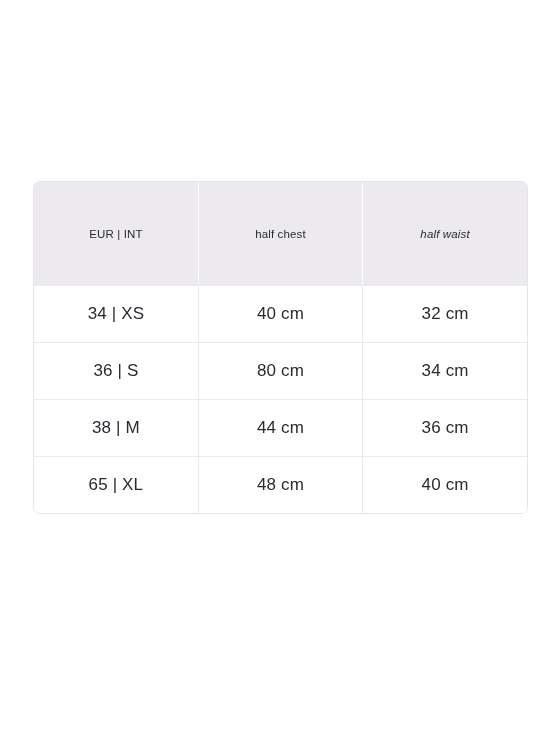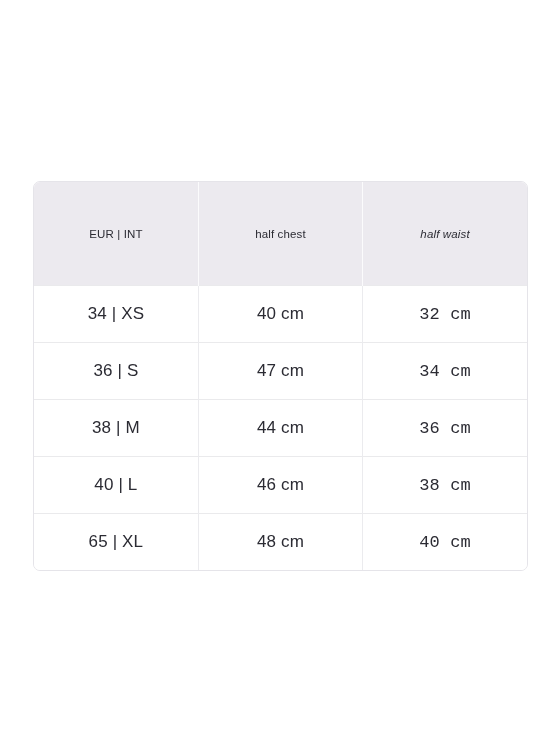--- a/index.html
+++ b/index.html
@@ -66,21 +66,20 @@
 
   
   .chart-table tbody td {
     height: 56px;
     background: #ffffff;
     border-top: 1px solid #eaeaec;
     border-right: 1px solid #ebebee;
   }
   .chart-table tbody td:last-child {
     border-right: none;
-    font-family: Liberation Mono, monospace;
   }
 </style>
 </head>
 <body>
 
 <div class="page">
 
   <div class="size-chart">
     <table class="chart-table">
       <thead>
@@ -91,32 +90,27 @@
         </tr>
       </thead>
       <tbody>
         <tr>
           <td>34 | XS</td>
           <td>40 cm</td>
           <td>32 cm</td>
         </tr>
         <tr>
           <td>36 | S</td>
-          <td>47 cm</td>
+          <td>80 cm</td>
           <td>34 cm</td>
         </tr>
         <tr>
           <td>38 | M</td>
           <td>44 cm</td>
           <td>36 cm</td>
-        </tr>
-        <tr>
-          <td>40 | L</td>
-          <td>46 cm</td>
-          <td>38 cm</td>
         </tr>
         <tr>
           <td>65 | XL</td>
           <td>48 cm</td>
           <td>40 cm</td>
         </tr>
       </tbody>
     </table>
   </div>
 

